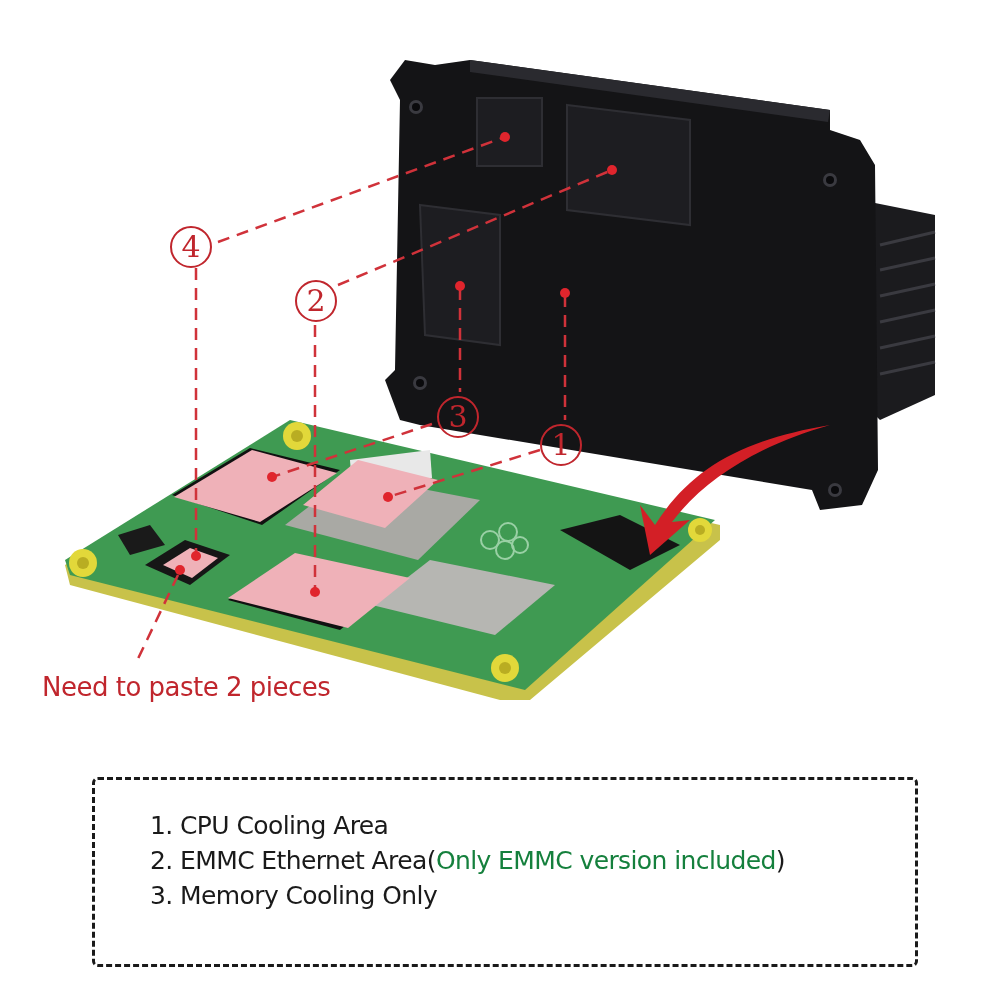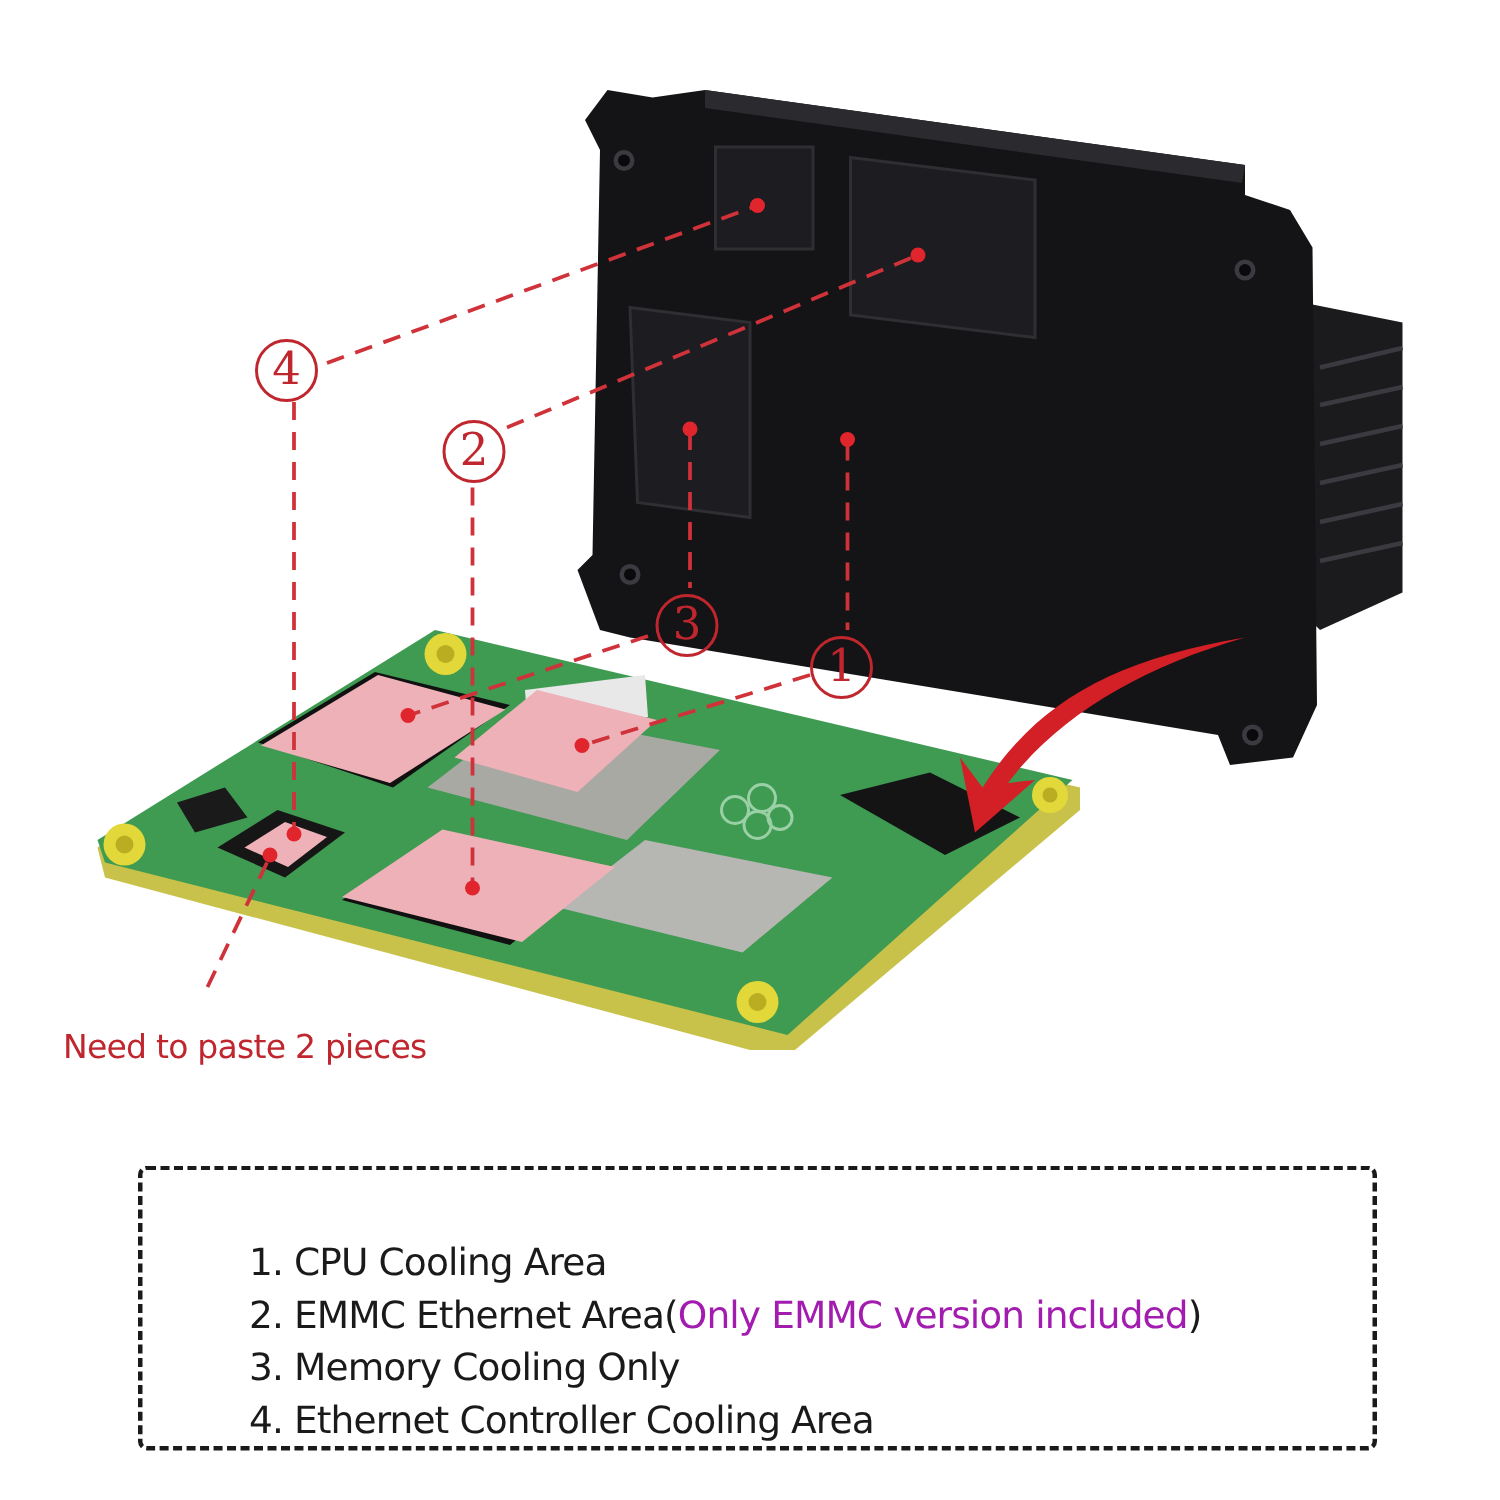--- a/index.html
+++ b/index.html
@@ -1,23 +1,23 @@
 <!DOCTYPE html>
 <html><head>
 <meta charset="utf-8">
 <style>
   html,body{margin:0;padding:0;background:#ffffff;}
   body{width:1000px;height:1000px;position:relative;overflow:hidden;font-family:"Liberation Sans",sans-serif;}
   #scene{position:absolute;left:0;top:0;width:1000px;height:1000px;}
-  .note{position:absolute;left:42px;top:668px;color:#c0262d;font-size:22px;line-height:38px;font-family:"DejaVu Sans",sans-serif;letter-spacing:-0.5px;margin-top:12px;}
+  .note{position:absolute;left:42px;top:668px;color:#c0262d;font-size:26px;line-height:38px;font-family:"DejaVu Sans",sans-serif;letter-spacing:-0.5px;}
   .note span{display:block;}
   .legend{position:absolute;left:92px;top:777px;width:826px;height:190px;border:3px dashed #1a1a1a;border-radius:6px;box-sizing:border-box;}
-  .legend ul{list-style:none;margin:16px;padding:0;position:absolute;left:55px;top:28px;}
+  .legend ul{list-style:none;margin:0;padding:0;position:absolute;left:55px;top:28px;}
   .legend li{font-family:"DejaVu Sans",sans-serif;font-size:25px;line-height:35px;color:#1a1a1a;letter-spacing:-0.6px;white-space:nowrap;}
-  .legend .red{color:#a21caf;}
+  .legend .red{color:#15803d;}
   .callout{position:absolute;width:42px;height:42px;border:2px solid #c0262d;border-radius:50%;box-sizing:border-box;color:#c0262d;font-family:"DejaVu Serif",serif;font-size:30px;line-height:38px;text-align:center;}
 </style>
 </head>
 <body>
 
 <div id="scene">
   <svg width="1000" height="1000" viewBox="0 0 1000 1000">
 
     <g>
       <polygon points="860,200 935,215 935,395 880,420 860,400" fill="#1b1b1e"></polygon>
@@ -132,18 +132,14 @@
       <span>CPU Cooling Area</span>
     </li>
     <li>
       <span>2.</span>
       <span>EMMC Ethernet Area(</span><span class="red">Only EMMC version included</span><span>)</span>
     </li>
     <li>
       <span>3.</span>
       <span>Memory Cooling Only</span>
     </li>
-    <li>
-      <span>4.</span>
-      <span>Ethernet Controller Cooling Area</span>
-    </li>
   </ul>
 </div>
 
 </body></html>

